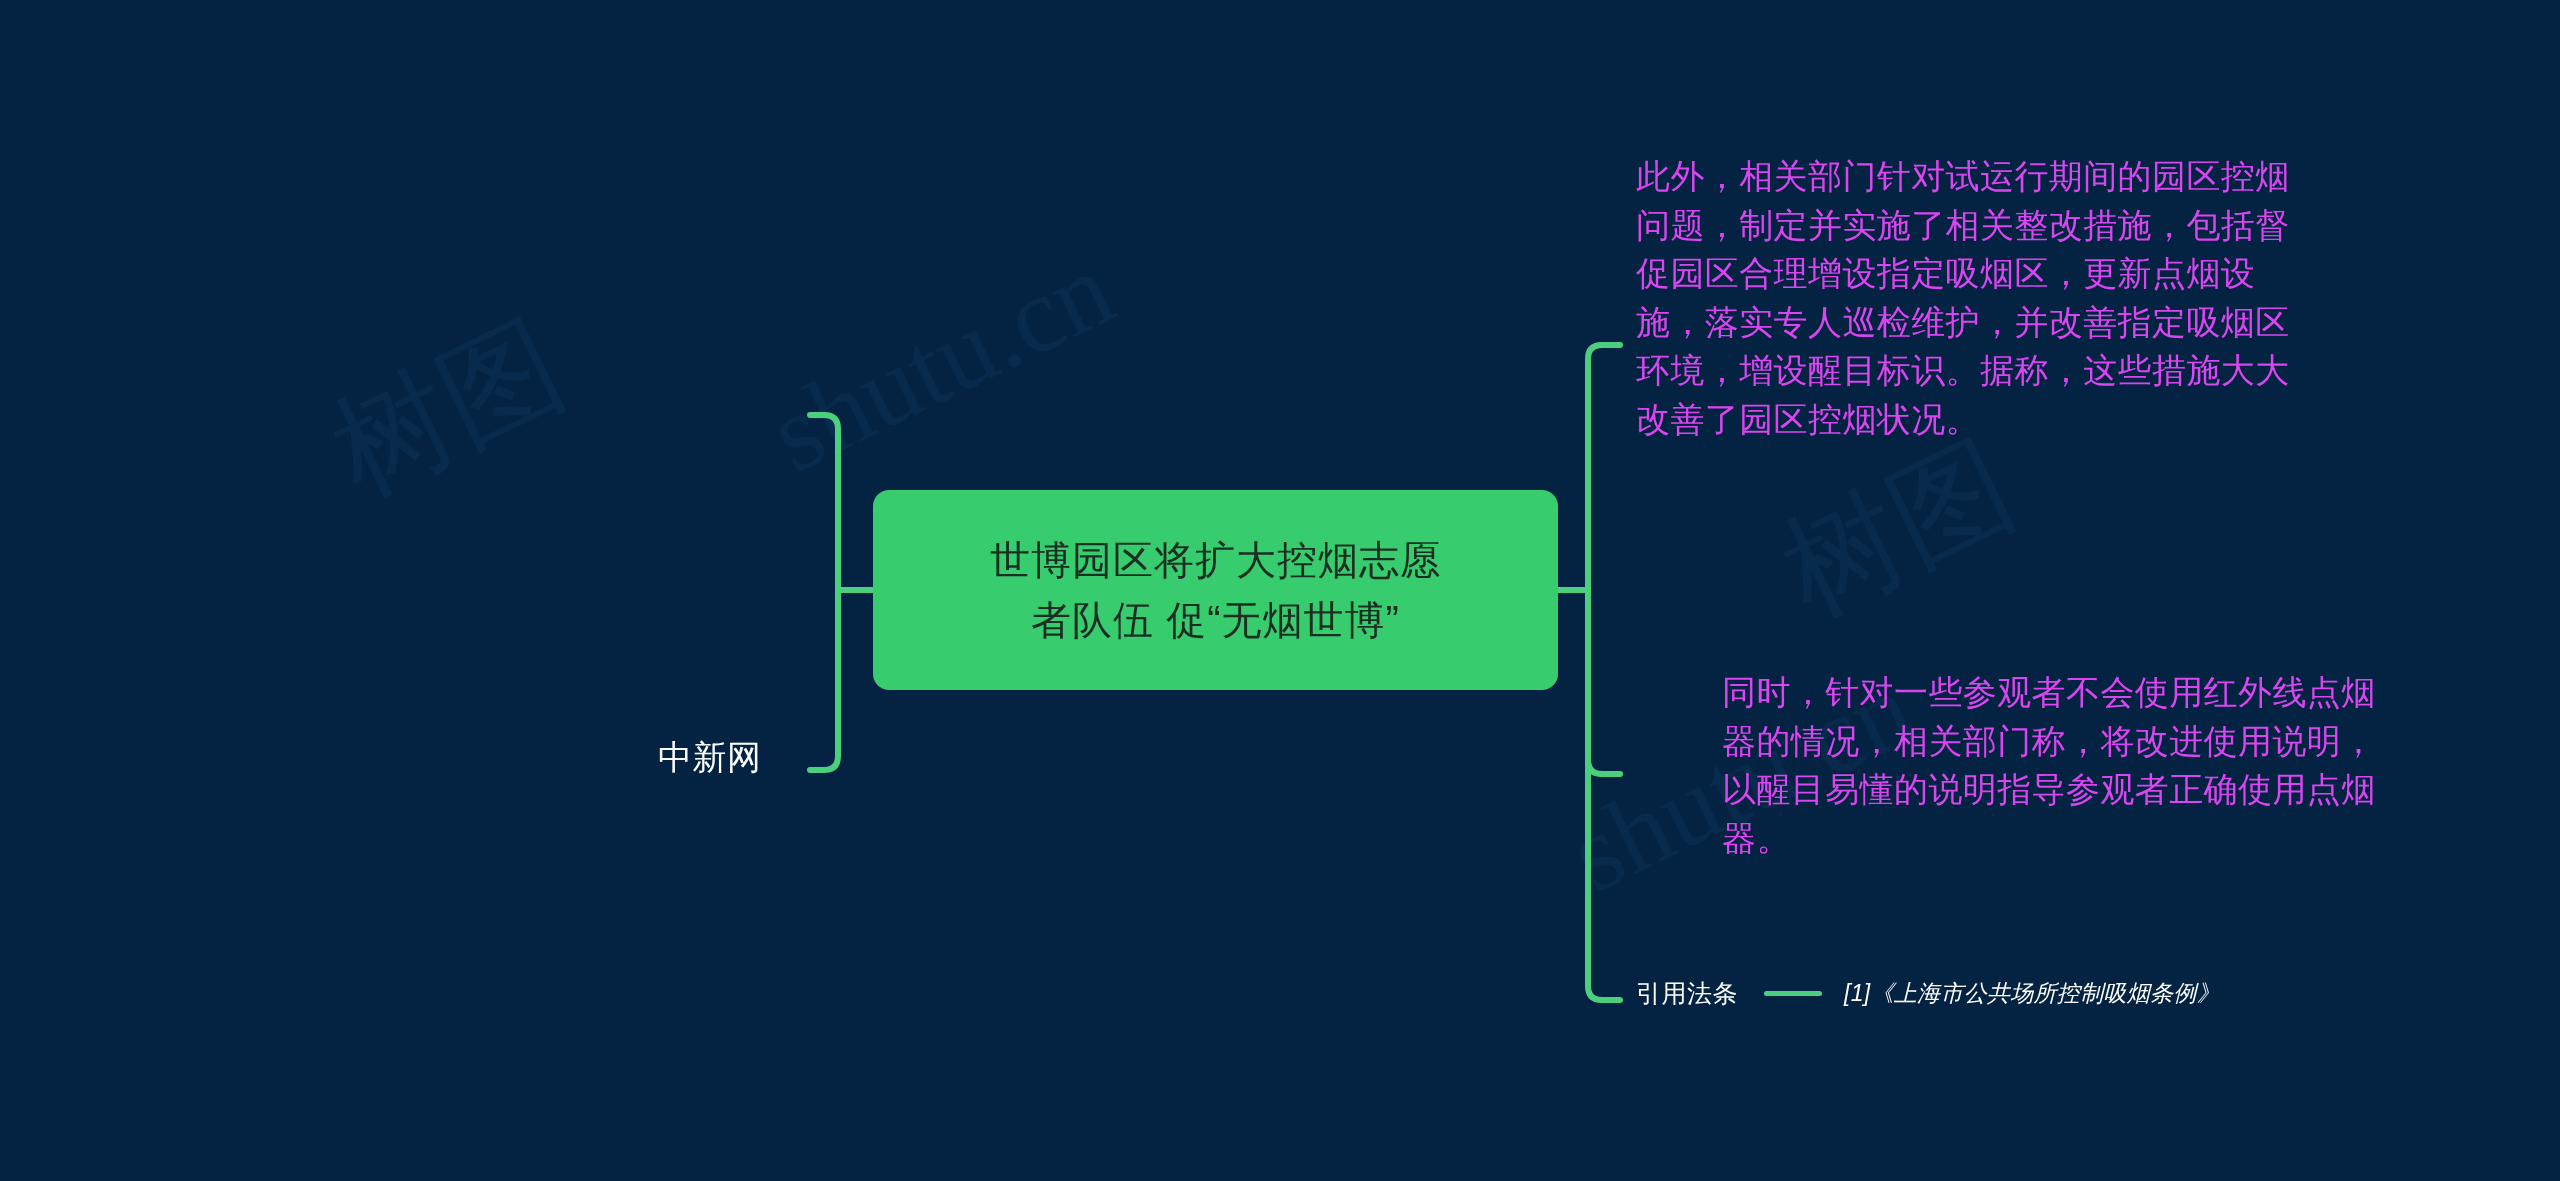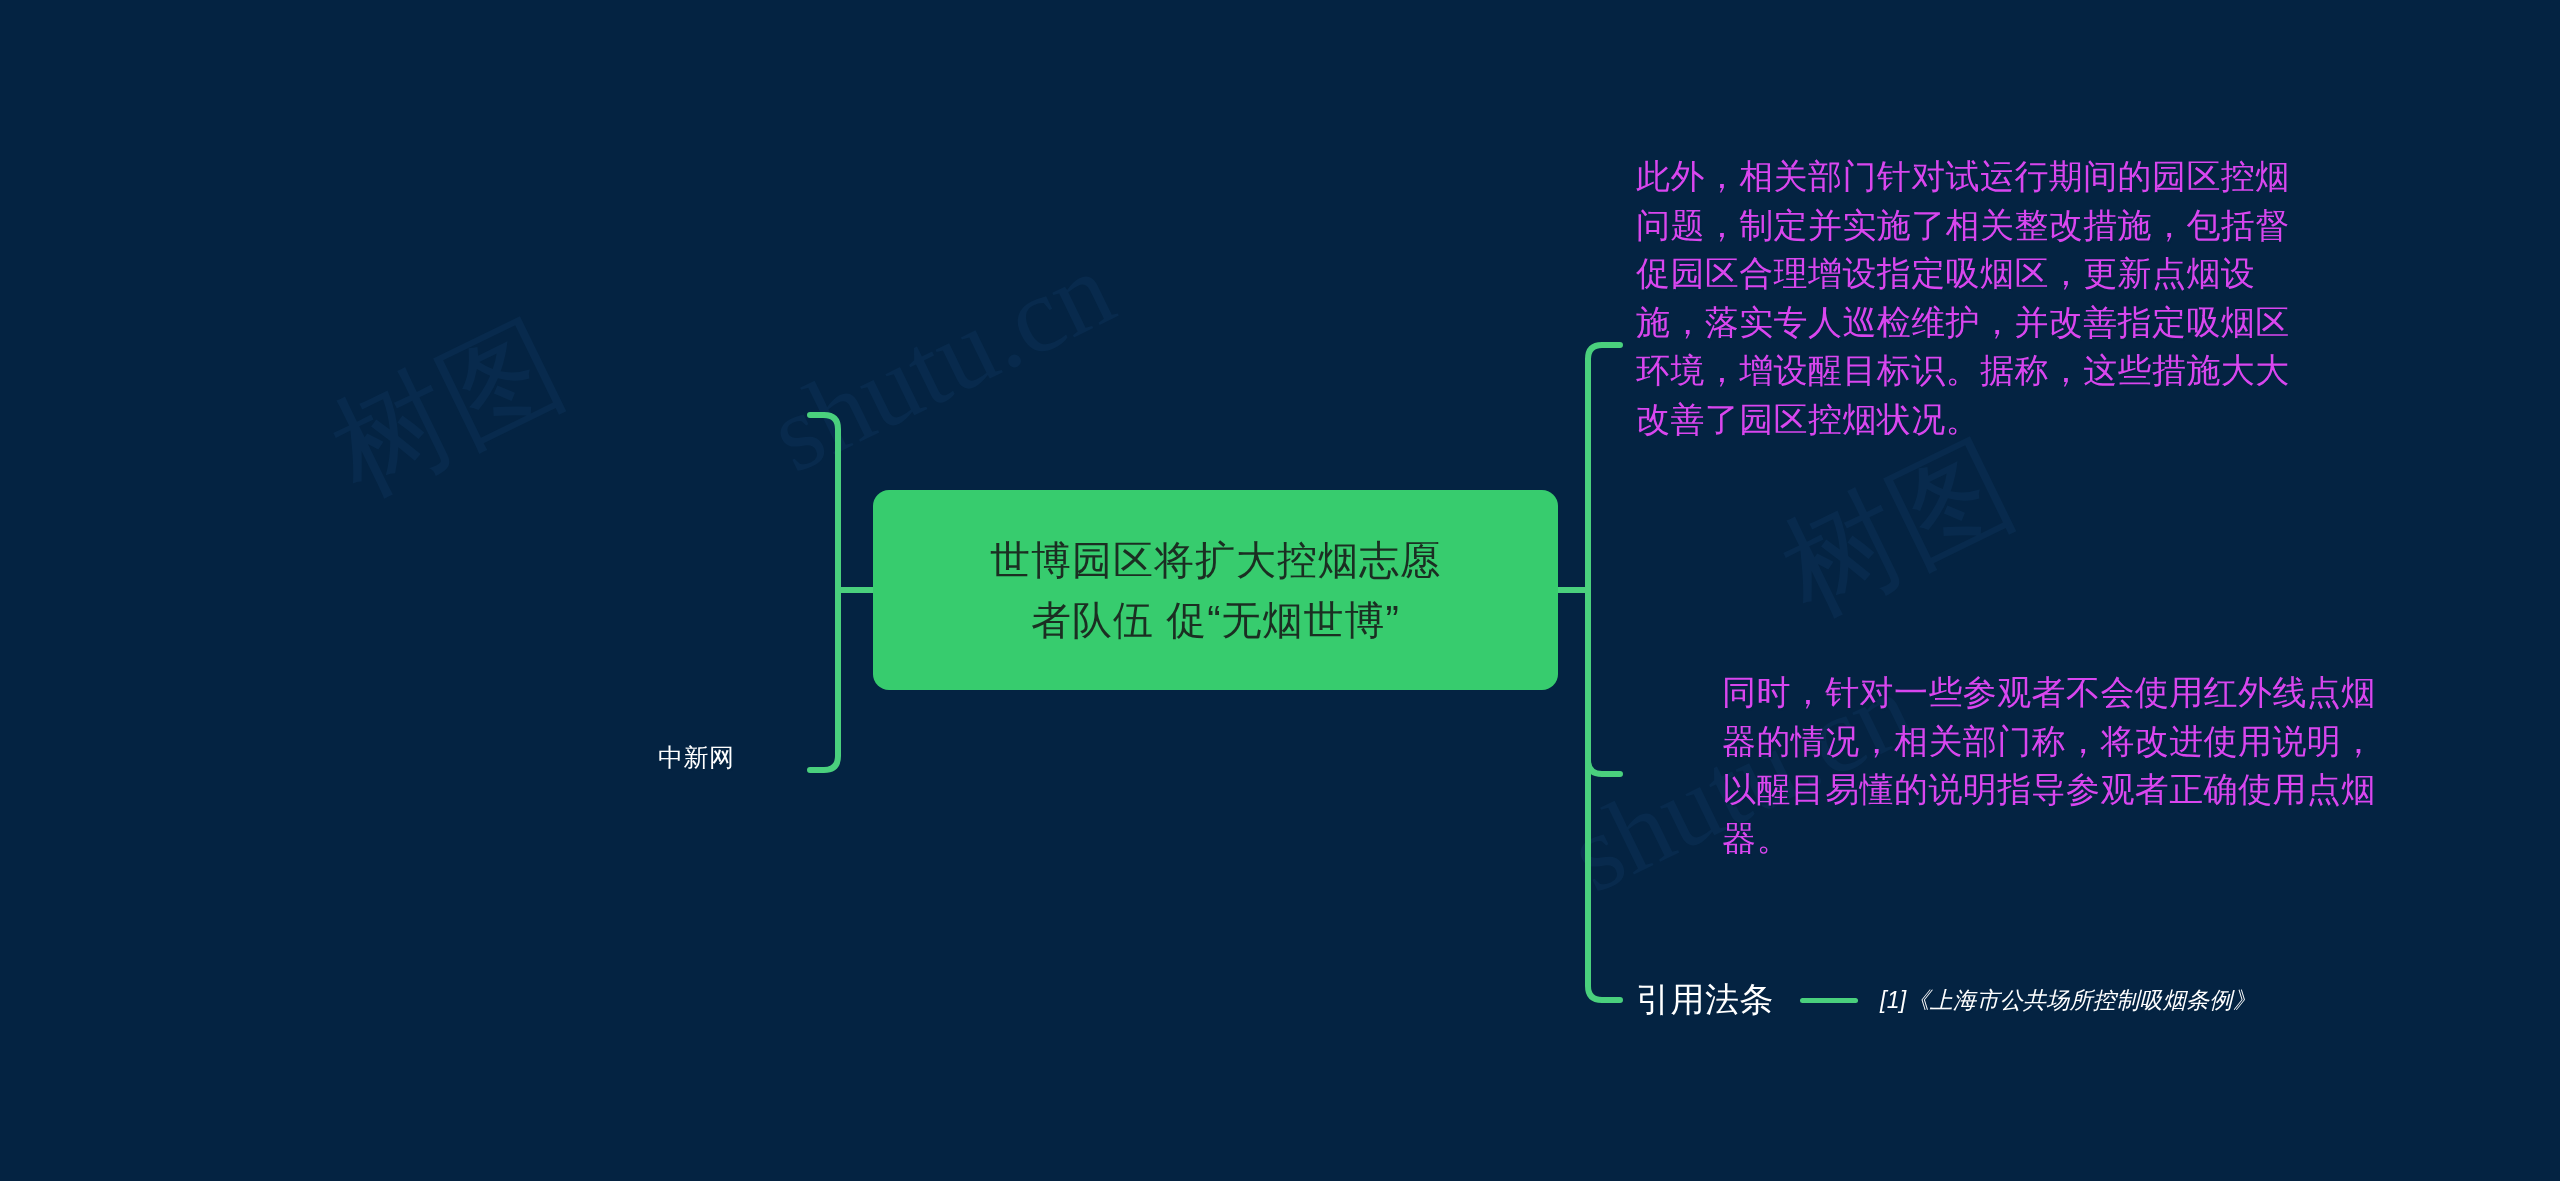--- a/index.html
+++ b/index.html
@@ -87,40 +87,40 @@
   #branch-left-text  { left: 152px;  top: 190px;  width: 640px; }
   #branch-r1-text    { left: 1636px; top: 152px;  width: 660px; }
   #branch-r2-text    { left: 1722px; top: 668px;  width: 660px; }
 
   
   .source-label {
     position: absolute;
     left: 658px;
     top: 737px;
     color: #ffffff;
-    font-size: 25px;
+    font-size: 34px;
     line-height: 40px;
     letter-spacing: 0.5px;
     z-index: 4;
     text-shadow: 1.5px 1.5px 0 rgba(4,35,66,0.85);
   }
 
   
   .citation-row {
     position: absolute;
     left: 1636px;
     top: 977px;
     display: flex;
     align-items: center;
     z-index: 4;
     white-space: nowrap;
   }
   .citation-label {
     color: #ffffff;
-    font-size: 34px;
+    font-size: 25px;
     letter-spacing: 0.5px;
     text-shadow: 1.5px 1.5px 0 rgba(4,35,66,0.85);
   }
   .citation-dash {
     width: 58px;
     height: 5px;
     background: #4ad07d;
     border-radius: 3px;
     margin: 0 22px 0 26px;
     flex: none;

